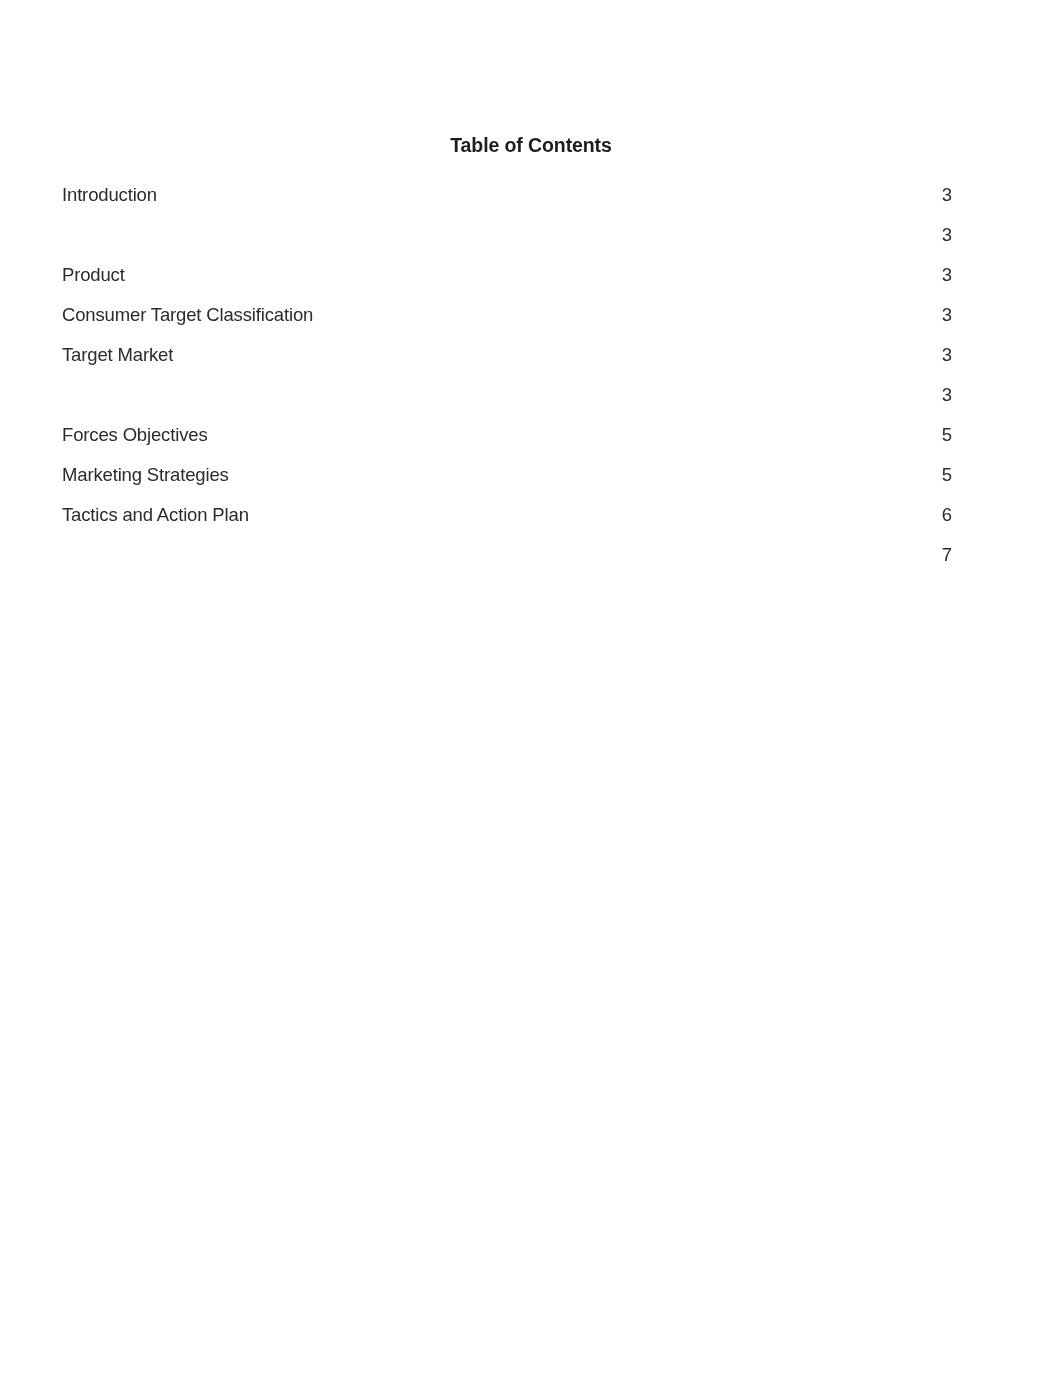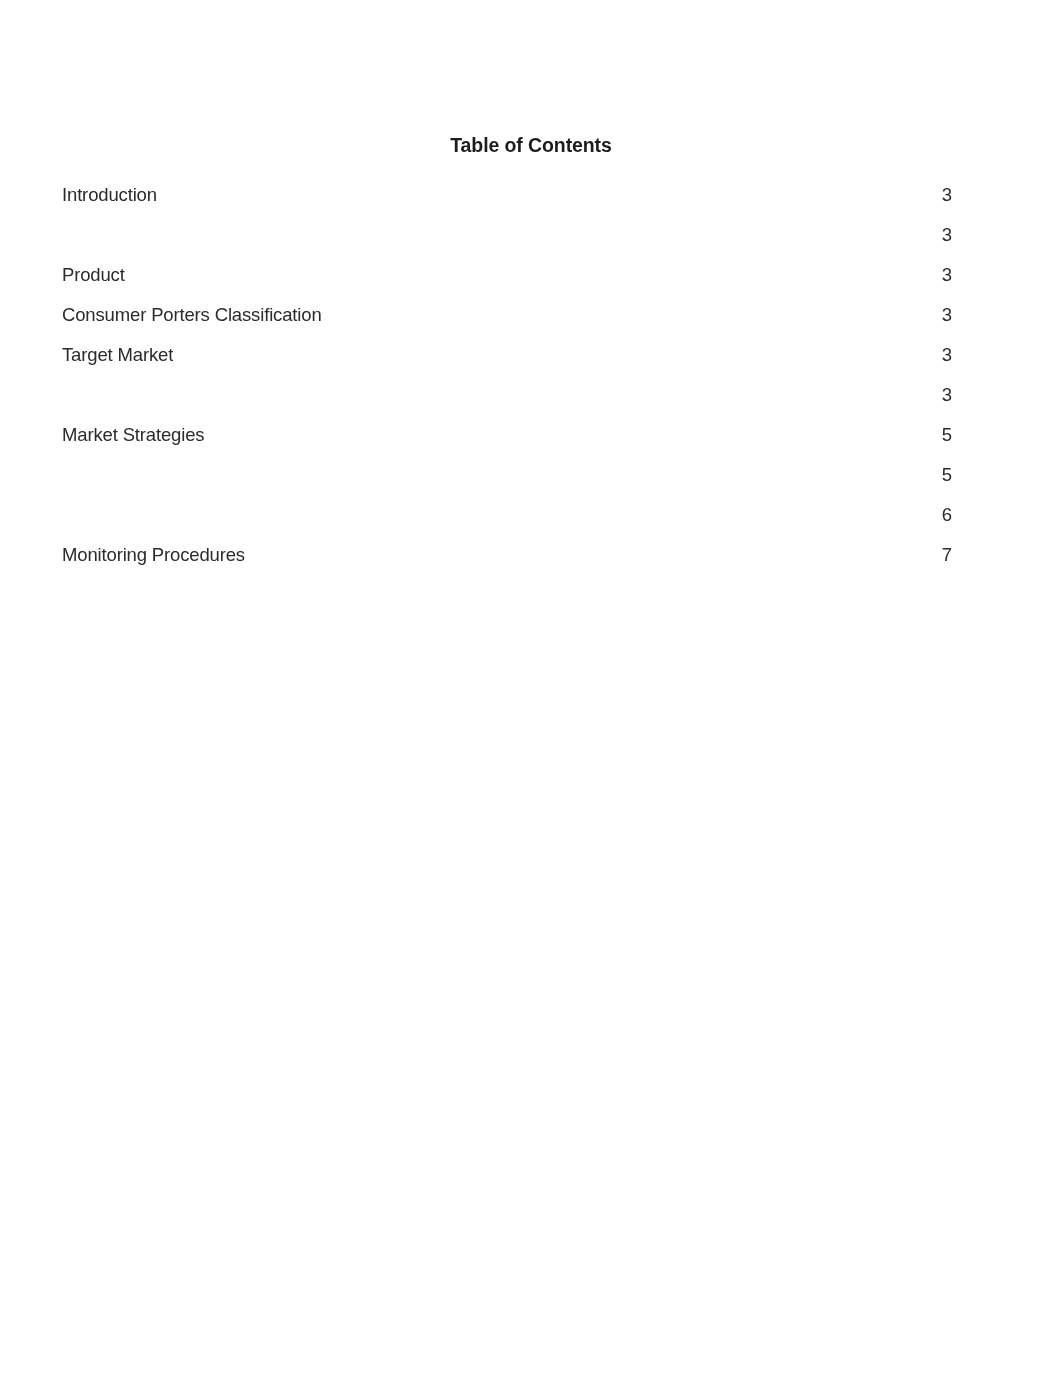--- a/index.html
+++ b/index.html
@@ -93,54 +93,55 @@
       <span class="toc-entry-page">3</span>
     </div>
 
     <div class="toc-entry">
       <span class="toc-entry-title">Product</span>
       <span class="toc-leader"></span>
       <span class="toc-entry-page">3</span>
     </div>
 
     <div class="toc-entry">
-      <span class="toc-entry-title">Consumer Porters Classification</span>
+      <span class="toc-entry-title">Consumer Target Classification</span>
       <span class="toc-leader"></span>
       <span class="toc-entry-page">3</span>
     </div>
 
     <div class="toc-entry">
       <span class="toc-entry-title">Target Market</span>
       <span class="toc-leader"></span>
       <span class="toc-entry-page">3</span>
     </div>
 
     <div class="toc-entry">
       <span class="toc-leader"></span>
       <span class="toc-entry-page">3</span>
     </div>
 
 
     <div class="toc-entry">
-      <span class="toc-entry-title">Market Strategies</span>
+      <span class="toc-entry-title">Forces Objectives</span>
       <span class="toc-leader"></span>
       <span class="toc-entry-page">5</span>
     </div>
 
     <div class="toc-entry">
+      <span class="toc-entry-title">Marketing Strategies</span>
       <span class="toc-leader"></span>
       <span class="toc-entry-page">5</span>
     </div>
 
     <div class="toc-entry">
+      <span class="toc-entry-title">Tactics and Action Plan</span>
       <span class="toc-leader"></span>
       <span class="toc-entry-page">6</span>
     </div>
 
     <div class="toc-entry">
-      <span class="toc-entry-title">Monitoring Procedures</span>
       <span class="toc-leader"></span>
       <span class="toc-entry-page">7</span>
     </div>
 
   </div>
 
 </div>
 
 </body></html>

